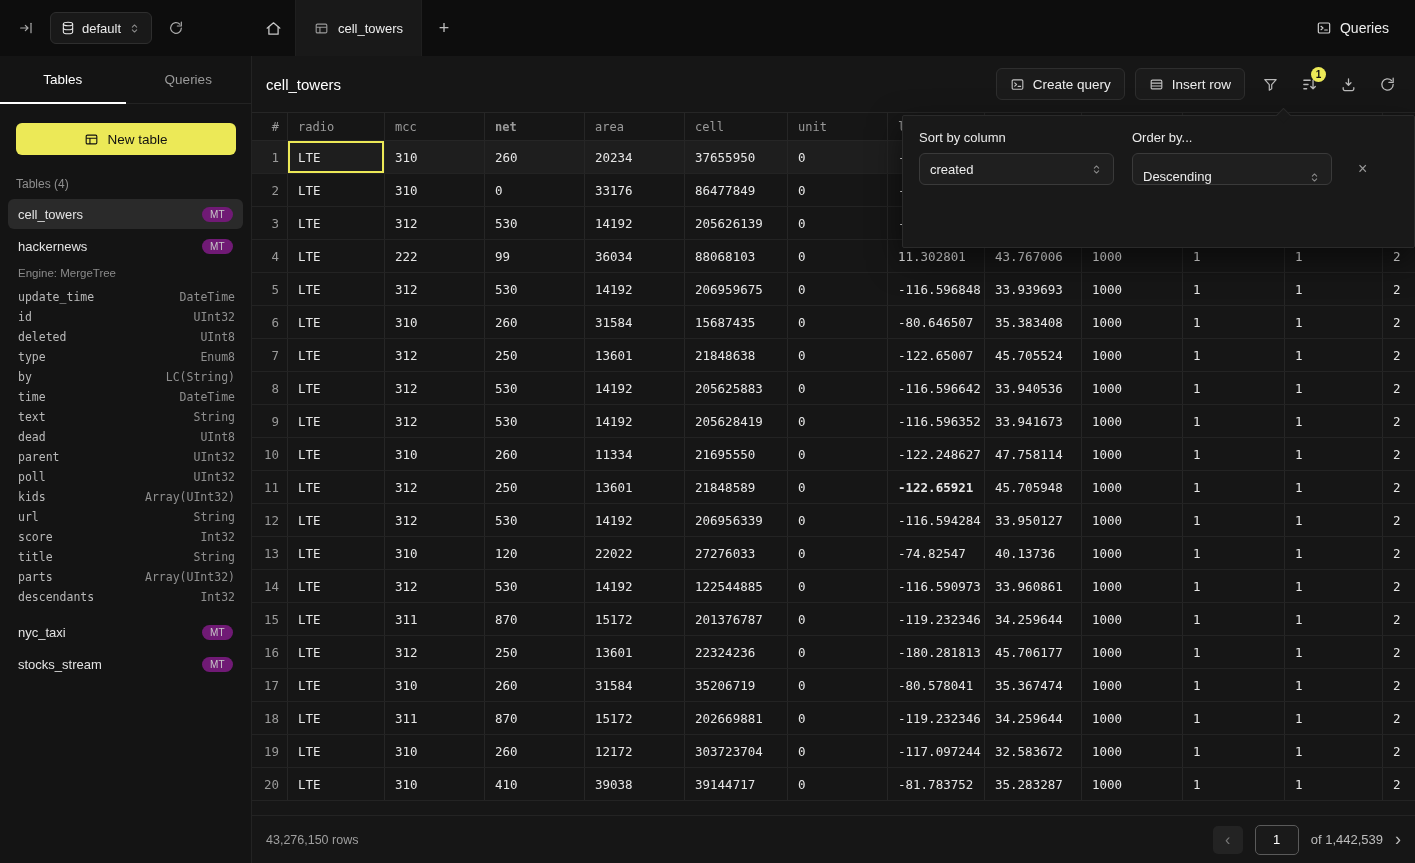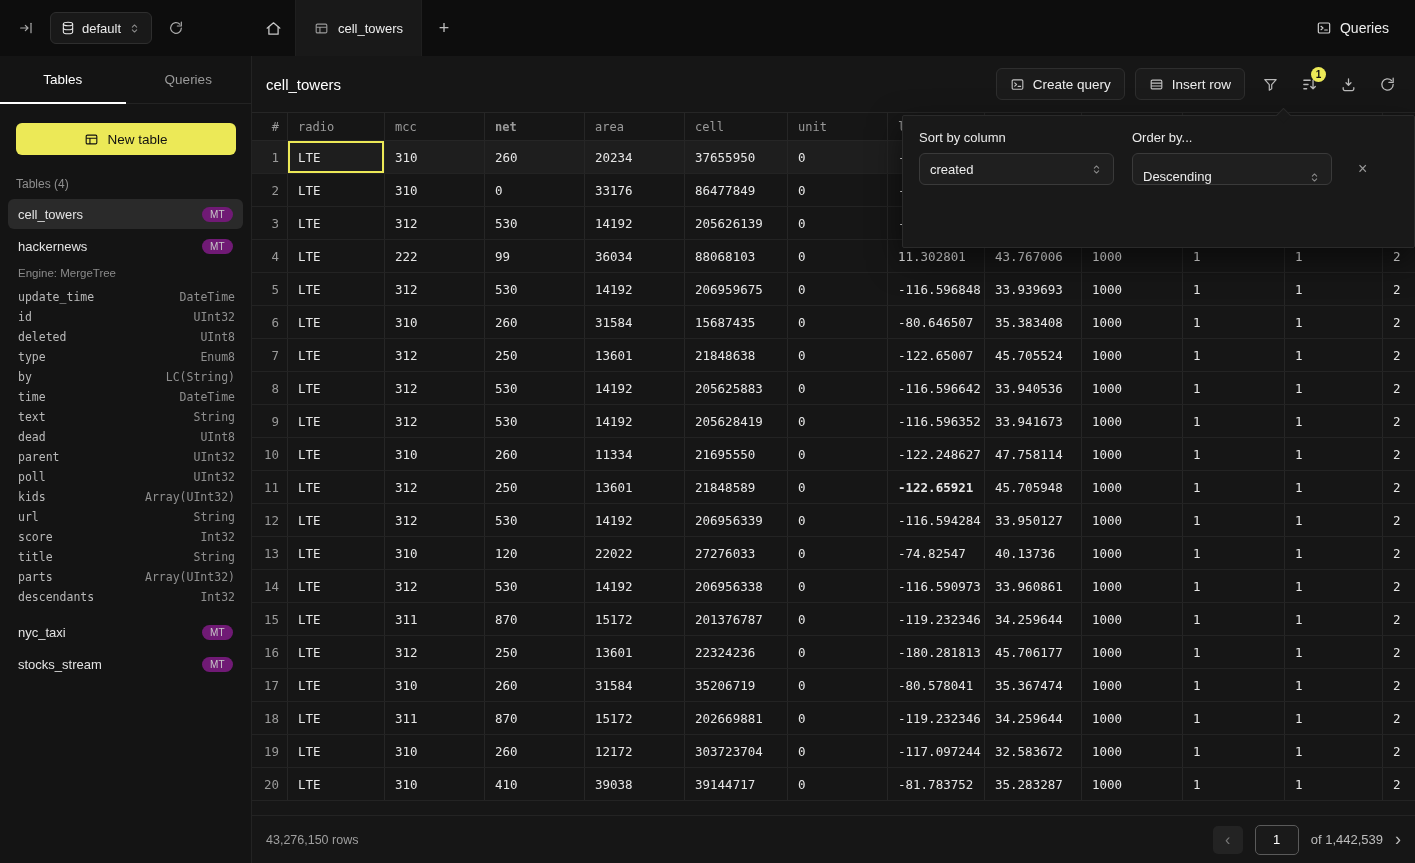--- a/index.html
+++ b/index.html
@@ -526,21 +526,21 @@
             <div class="gcell" style="width: 102px;">1</div>
             <div class="gcell" style="width: 98px;">1</div>
             <div class="gcell" style="width: 34px;">2</div>
           </div>
           <div class="grow">
             <div class="gcell gnum" style="width: 36px;">14</div>
             <div class="gcell" style="width: 97px;">LTE</div>
             <div class="gcell" style="width: 100px;">312</div>
             <div class="gcell" style="width: 100px;">530</div>
             <div class="gcell" style="width: 100px;">14192</div>
-            <div class="gcell" style="width: 103px;">206956338</div>
+            <div class="gcell" style="width: 103px;">122544885</div>
             <div class="gcell" style="width: 100px;">0</div>
             <div class="gcell" style="width: 97px;">-116.590973</div>
             <div class="gcell" style="width: 97px;">33.960861</div>
             <div class="gcell" style="width: 101px;">1000</div>
             <div class="gcell" style="width: 102px;">1</div>
             <div class="gcell" style="width: 98px;">1</div>
             <div class="gcell" style="width: 34px;">2</div>
           </div>
           <div class="grow">
             <div class="gcell gnum" style="width: 36px;">15</div>

